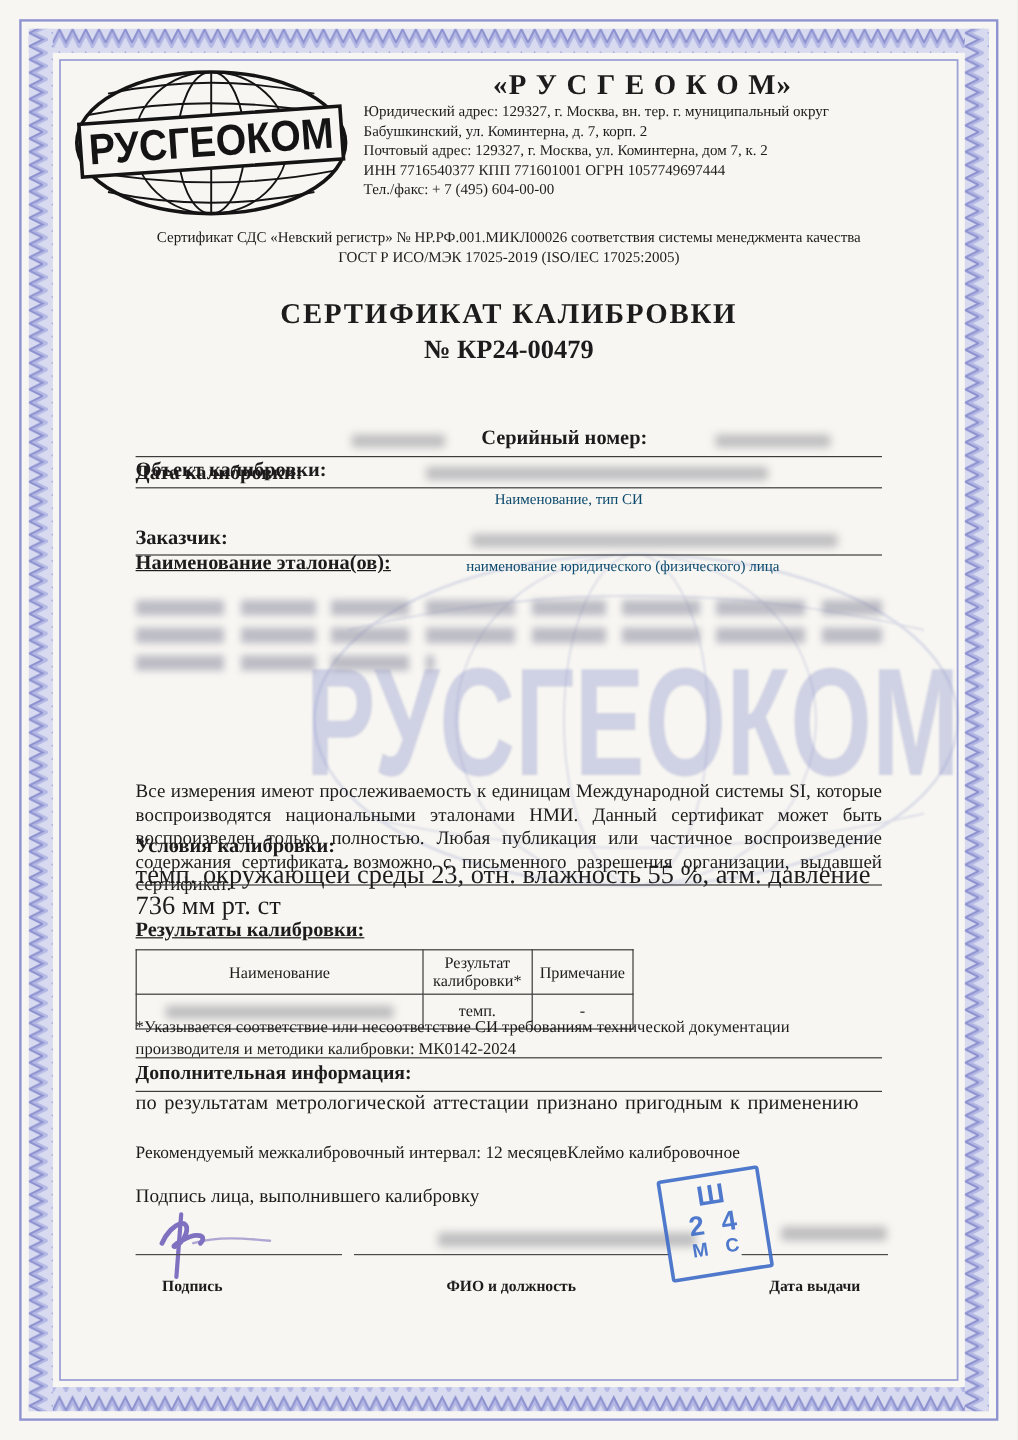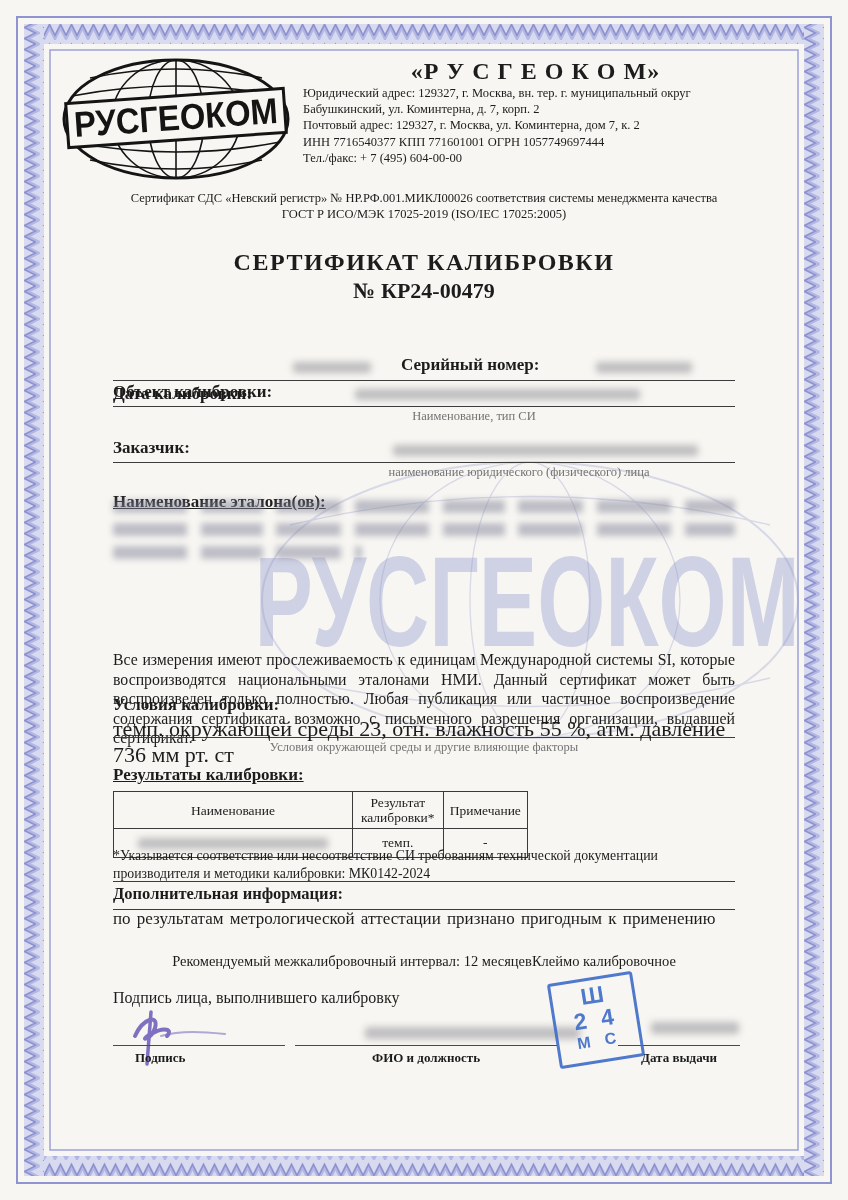--- a/index.html
+++ b/index.html
@@ -21,39 +21,39 @@
 
   .accred{position:absolute;left:113px;top:190px;width:622px;text-align:center;
           font-size:12.5px;line-height:16px;}
   .cert-head{position:absolute;left:113px;top:249px;width:622px;text-align:center;}
   .cert-title{font-size:24px;font-weight:bold;letter-spacing:1.5px;}
   .cert-number{font-size:22px;font-weight:bold;margin-top:2px;}
 
   .content{position:absolute;left:113px;top:0;width:622px;height:1200px;}
   .lbl{font-weight:bold;font-size:17px;}
   .row{position:absolute;left:0;width:622px;border-bottom:1.6px solid #3c3c3c;}
-  .hint{position:absolute;left:0;width:622px;text-align:center;font-size:12.5px;color:#737373;}
+  .hint{position:absolute;left:0;width:622px;text-align:center;font-size:12.5px;color:#0c4a6e;}
 
   .redact{display:inline-block;background:#8f8f96;opacity:.55;filter:blur(3.5px);
           border-radius:2px;height:11px;vertical-align:middle;}
   .redact-line{height:13px;margin-bottom:10px;border-radius:2px;opacity:.5;filter:blur(3.2px);
      background:repeating-linear-gradient(90deg,#84849a 0 74px,transparent 74px 88px,#84849a 88px 150px,transparent 150px 163px,#84849a 163px 228px,transparent 228px 242px);}
 
   .para{position:absolute;left:0;width:622px;font-size:15.8px;line-height:19.6px;text-align:justify;}
 
   .results-lbl,.etalon-lbl{text-decoration:underline;}
 
   table.res{border-collapse:collapse;font-size:13.5px;}
   table.res th,table.res td{border:1.3px solid #3a3a3a;text-align:center;font-weight:normal;padding:1px 4px;}
   table.res th{height:34px;line-height:15px;}
   table.res td{height:26px;}
 
   .addl-row{border-top:1.6px solid #3c3c3c;border-bottom:1.6px solid #3c3c3c;padding:2px 0 5px 0;}
 
-  .sigline{position:absolute;border-top:1.4px solid #4a4a4a;font-size:13px;font-weight:bold;padding-top:4px;}
+  .sigline{position:absolute;border-top:1.4px solid #4a4a4a;font-size:13px;font-weight:bold;padding-top:18px;}
   .stamp{position:absolute;left:440px;top:977px;width:80px;height:80px;border:3px solid #3d6cc8;
          border-radius:3px;transform:rotate(-9deg);color:#3d6cc8;text-align:center;
          font-family:"Liberation Sans",sans-serif;opacity:.9;}
   .stamp .s1{font-size:23px;font-weight:bold;line-height:24px;margin-top:3px;}
   .stamp .s2{font-size:23px;font-weight:bold;line-height:24px;letter-spacing:4px;}
   .stamp .s3{font-size:16px;font-weight:bold;line-height:19px;letter-spacing:5px;}
 </style>
 </head>
 <body>
 
@@ -140,33 +140,32 @@
       <span class="redact abs" style="left:242px;top:7px;width:285px;"></span>
     </div>
     <div class="hint" style="top:409px;padding-left:100px;width:522px;">Наименование, тип СИ</div>
 
     <div class="row" style="top:437px;height:25px;">
       <span class="lbl abs" style="left:0;top:1px;">Заказчик:</span>
       <span class="redact abs" style="left:280px;top:8px;width:305px;"></span>
     </div>
     <div class="hint" style="top:465px;padding-left:190px;width:432px;">наименование юридического (физического) лица</div>
 
-    <div class="abs lbl etalon-lbl" style="top:492px;">Наименование эталона(ов):</div>
+    <div class="abs lbl etalon-lbl" style="top:459px;">Наименование эталона(ов):</div>
     <div class="abs" style="top:500px;width:622px;">
       <div class="redact-line" style="width:100%;"></div>
       <div class="redact-line" style="width:100%;"></div>
       <div class="redact-line" style="width:40%;"></div>
     </div>
 
 
     <div class="para" style="top:611px;margin-top:39px;">Все измерения имеют прослеживаемость к единицам Международной системы SI, которые воспроизводятся национальными эталонами НМИ. Данный сертификат может быть воспроизведен только полностью. Любая публикация или частичное воспроизведение содержания сертификата возможно с письменного разрешения организации, выдавшей сертификат.</div>
 
     <div class="abs lbl" style="top:695px;">Условия калибровки:</div>
     <div class="row" style="top:716px;height:21px;font-size:22px;">темп. окружающей среды 23, отн. влажность 55 %, атм. давление 736 мм рт. ст</div>
-    <div class="hint" style="top:740px;">Условия окружающей среды и другие влияющие факторы</div>
 
     <div class="abs lbl results-lbl" style="top:765px;">Результаты калибровки:</div>
     <table class="res abs" style="top:791px;left:0;width:415px;">
       <tbody>
           <tr>
         <th style="width:282px;">Наименование</th>
         <th style="width:92px;">Результат калибровки*</th>
         <th style="width:81px;">Примечание</th>
       </tr>
       <tr>
@@ -177,21 +176,21 @@
     </tbody>
       </table>
 
     <div class="abs" style="top:847px;width:622px;font-size:13.8px;line-height:17.5px;">*Указывается соответствие или несоответствие СИ требованиям технической документации производителя и методики калибровки: МК0142-2024</div>
 
     <div class="abs addl-row" style="top:881px;width:622px;">
       <span class="lbl" style="font-size:16.5px;">Дополнительная информация:</span>
     </div>
     <div class="abs" style="top:909px;width:622px;font-size:17px;word-spacing:2px;">по результатам метрологической аттестации признано пригодным к применению</div>
 
-    <div class="abs" style="top:953px;width:622px;display:flex;justify-content:center;font-size:14.5px;">
+    <div class="abs" style="top:953px;width:622px;display:flex;justify-content:flex-start;font-size:14.5px;">
       <span>Рекомендуемый межкалибровочный интервал: 12 месяцев</span>
       <span>Клеймо калибровочное</span>
     </div>
 
     <div class="abs" style="top:989px;font-size:16px;">Подпись лица, выполнившего калибровку</div>
 
     <svg class="abs" style="left:8px;top:1006px;" width="140" height="62">
       <g stroke="#6a5ab8" fill="none" stroke-linecap="round" opacity="0.85">
         <path d="M30,6 L26,58" stroke-width="3.5"></path>
         <path d="M14,30 C22,12 38,8 34,22 C30,34 16,36 30,28 C44,20 52,24 46,30" stroke-width="4"></path>

